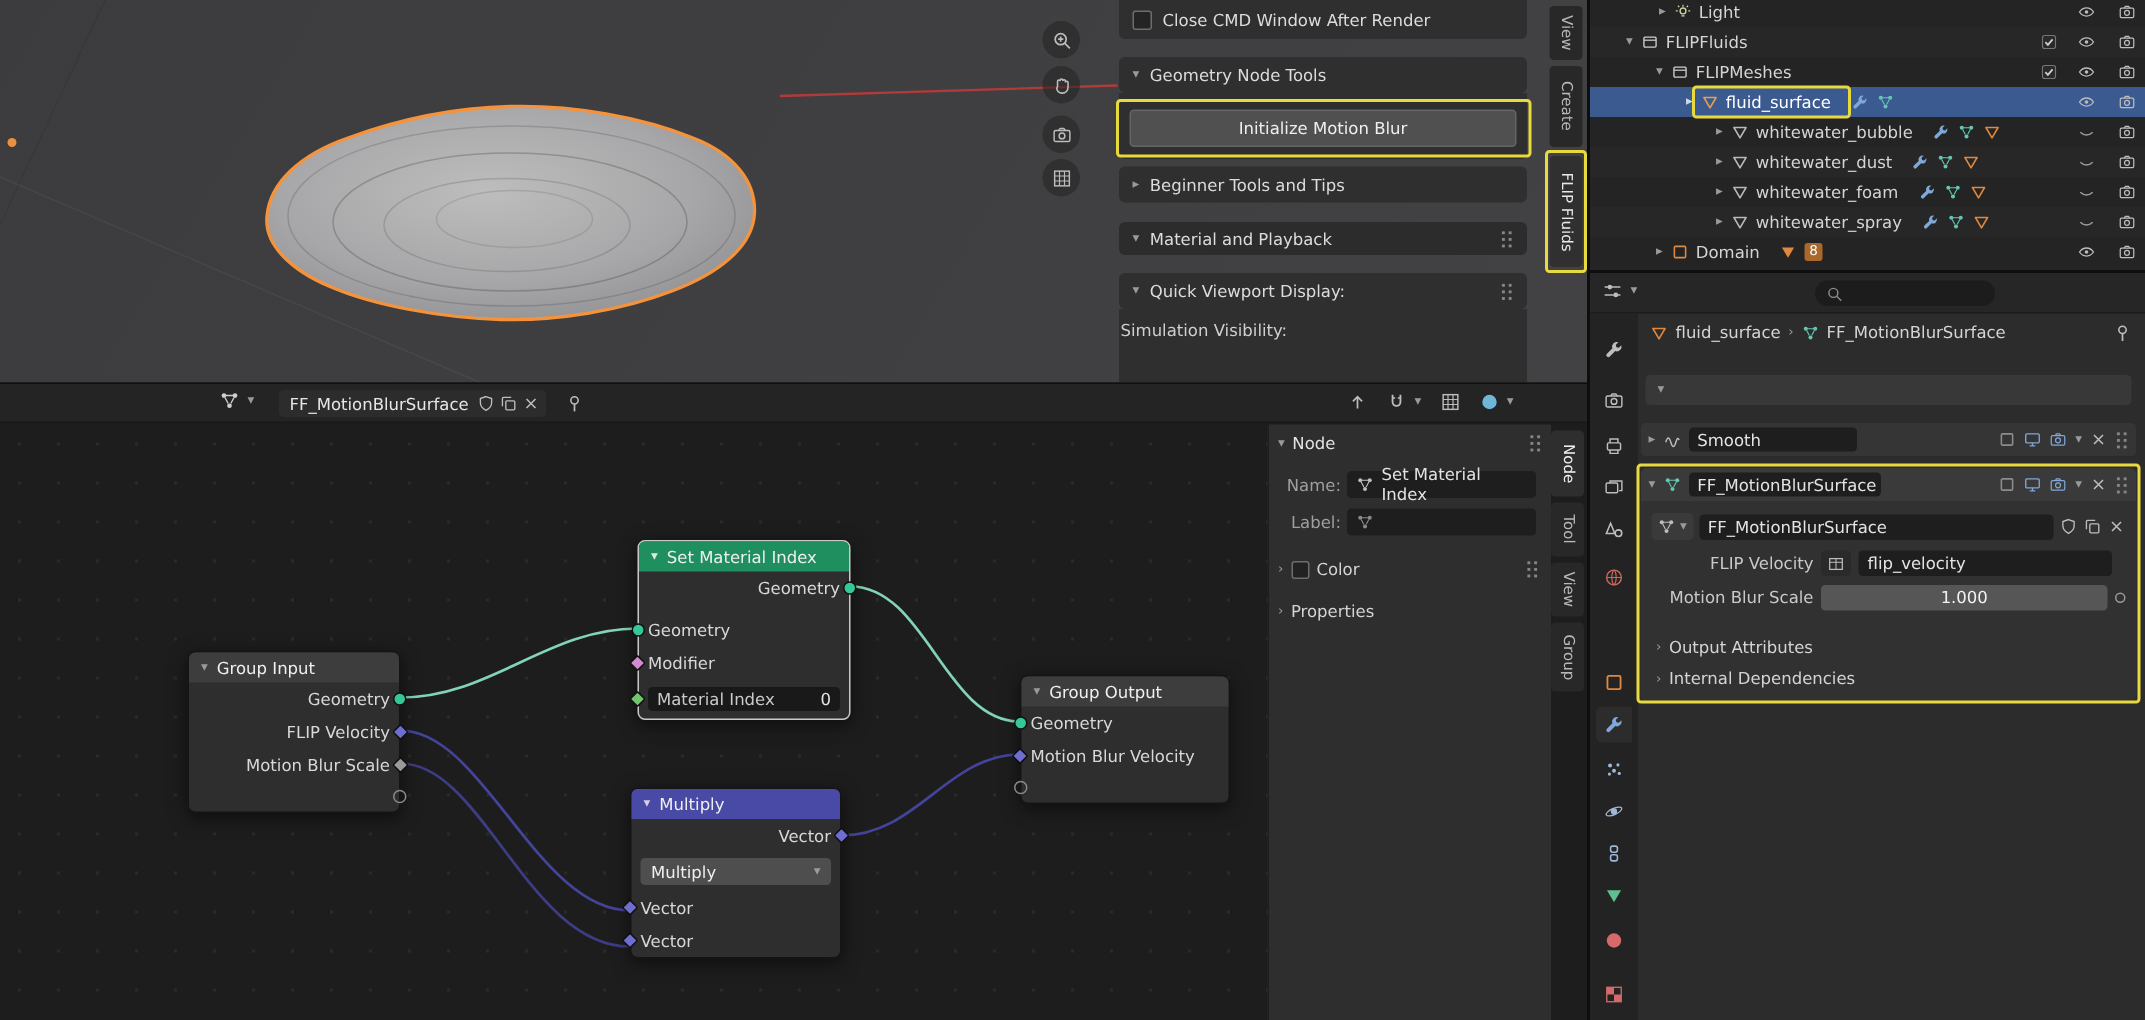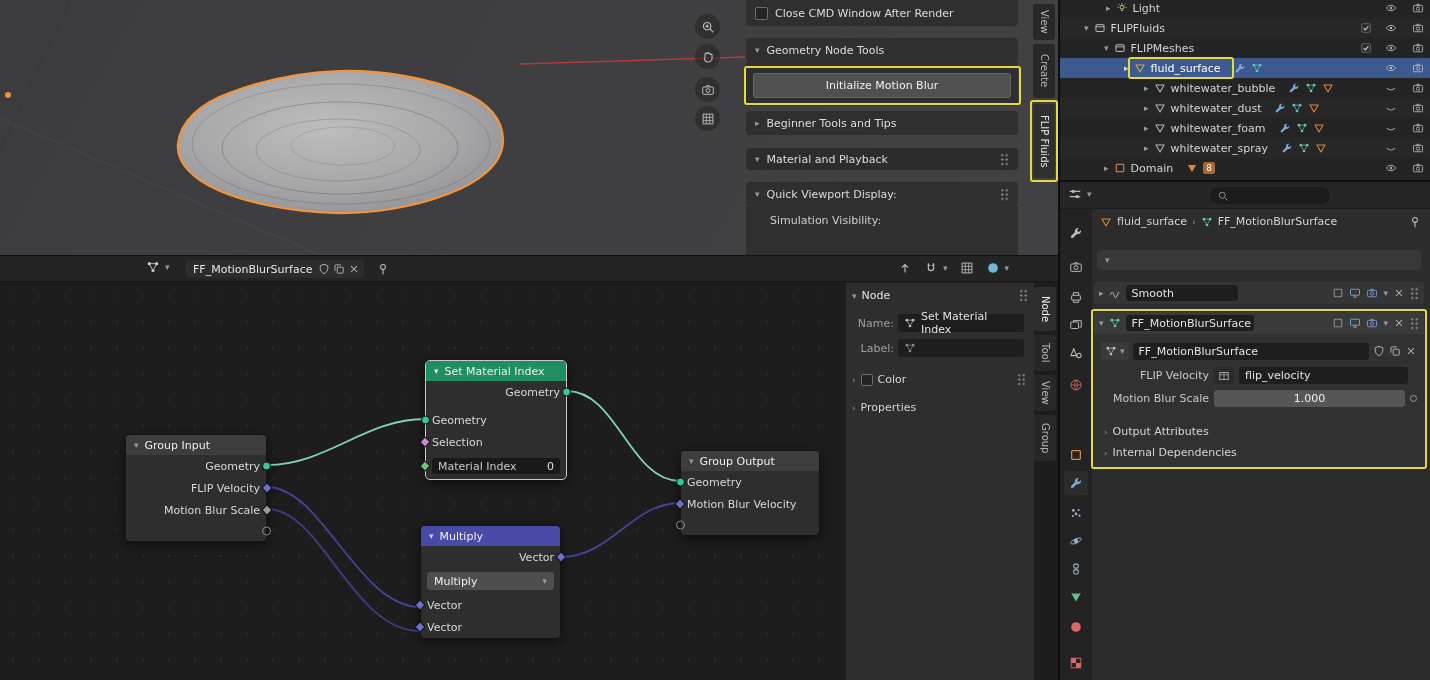--- a/index.html
+++ b/index.html
@@ -231,21 +231,21 @@
       <span class="cv">▾</span>
       <span style="flex:1">Material and Playback</span>
       <span class="grip"></span>
     </div>
     <div class="hdr" style="position:absolute;left:746px;top:182px;width:272px;height:24px">
       <span class="cv">▾</span>
       <span style="flex:1">Quick Viewport Display:</span>
       <span class="grip"></span>
     </div>
     <div class="abs" style="left:746px;top:206px;width:272px;height:49px;background:rgba(40,40,40,.72)">
-      <span style="position:absolute;left:24px;top:8px;color:#cfcfcf">Simulation Visibility:</span>
+      <span style="position:absolute;left:1px;top:8px;color:#cfcfcf">Simulation Visibility:</span>
     </div>
 
     
     <div class="vtab" style="left:1033px;top:4px;height:36px">
         <span>View</span>
       </div>
     <div class="vtab" style="left:1033px;top:44px;height:54px">
         <span>Create</span>
       </div>
     <div class="vtab" style="left:1033px;top:104px;height:74px;background:#303030;color:#e8e8e8">
@@ -339,21 +339,21 @@
             <span>Geometry</span>
             <span class="sock sockR" style="background:#35c79a"></span>
           </div>
         <div style="height:6px"></div>
         <div class="nrow">
             <span class="sock sockL" style="background:#35c79a"></span>
             <span>Geometry</span>
           </div>
         <div class="nrow">
             <span class="sockd sockL" style="background:#d08ad0"></span>
-            <span>Selection</span>
+            <span>Modifier</span>
           </div>
         <div class="nrow" style="height:26px">
             <span class="sockd sockL" style="background:#71c56d"></span>
           <div class="field" style="flex:1;height:16px;background:#191919;justify-content:space-between">
             <span class="lbl">Material Index</span>
             <span>0</span>
           </div>
         </div>
       </div>
 

